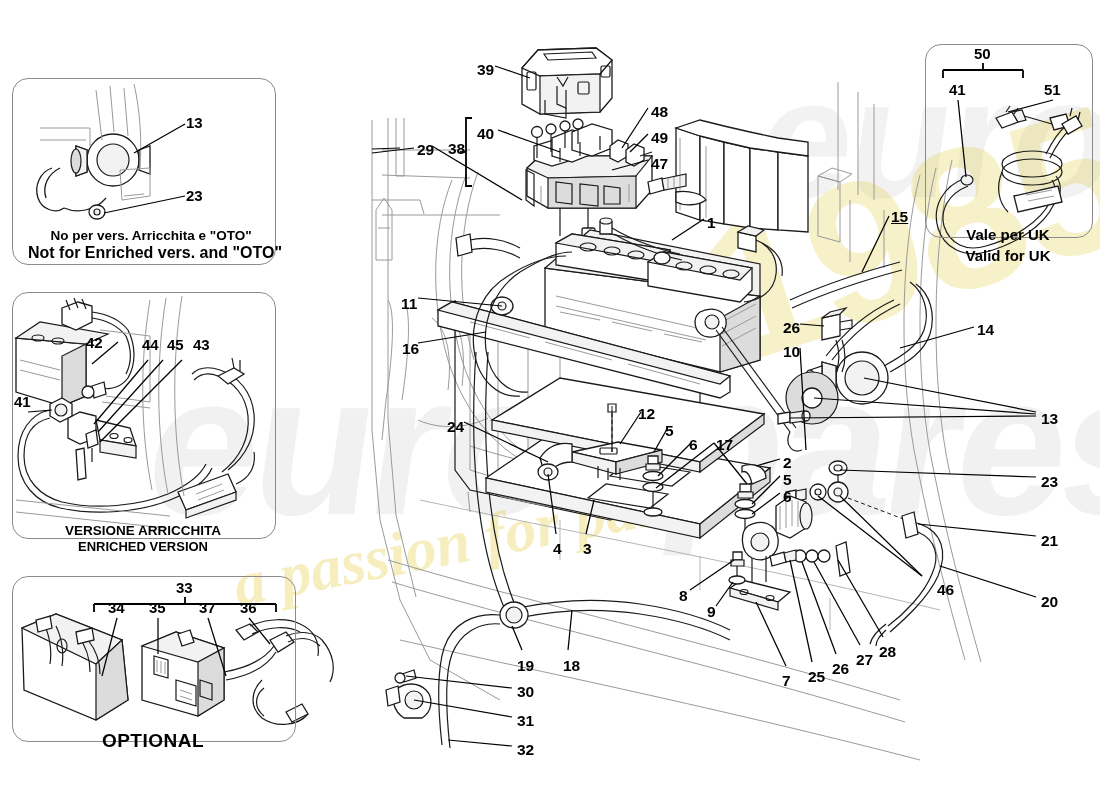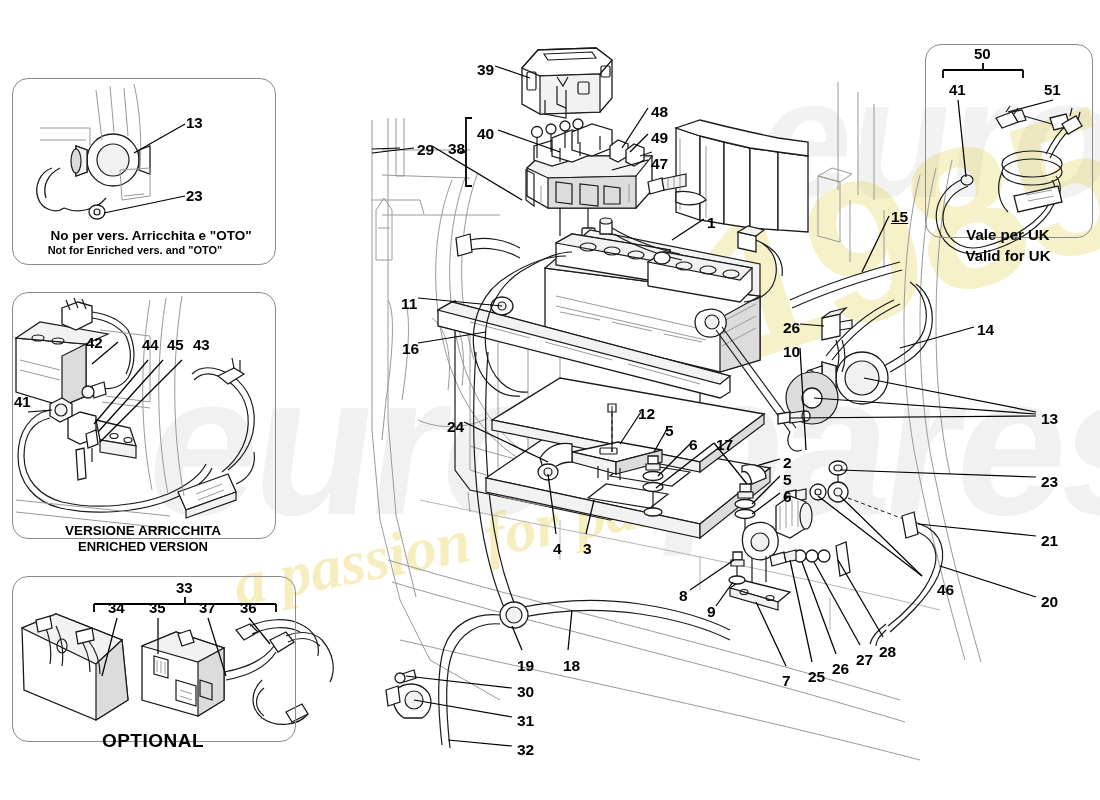--- a/index.html
+++ b/index.html
@@ -613,21 +613,21 @@
       <path class="brk" d="M943,70 L943,78 M1023,70 L1023,78"></path>
       <path class="brk" d="M983,70 L983,63"></path>
 
       <path class="ln" d="M958,100 L966,177"></path>
       <path class="ln" d="M1053,100 L1008,112"></path>
     </g>
   </svg>
 
   <div class="panel" style="left:12px;top:78px;width:262px;height:185px;"></div>
   <div class="panel-caption" style="left:12px;top:228px;width:278px;font-size:13.5px;">No per vers. Arricchita e "OTO"</div>
-  <div class="panel-caption" style="left:4px;top:244px;width:262px;font-size:11px;text-align:center;">Not for Enriched vers. and "OTO"</div>
+  <div class="panel-caption" style="left:24px;top:244px;width:262px;font-size:16px;text-align:center;">Not for Enriched vers. and "OTO"</div>
 
   <div class="panel" style="left:12px;top:292px;width:262px;height:245px;"></div>
   <div class="panel-caption" style="left:12px;top:523px;width:262px;font-size:13.5px;">VERSIONE ARRICCHITA</div>
   <div class="panel-caption" style="left:12px;top:539px;width:262px;font-size:13px;">ENRICHED VERSION</div>
 
   <div class="panel" style="left:12px;top:576px;width:282px;height:164px;"></div>
   <div class="panel-caption" style="left:12px;top:730px;width:282px;font-size:19px;letter-spacing:.5px;">OPTIONAL</div>
 
   <div class="panel" style="left:925px;top:44px;width:166px;height:192px;"></div>
   <div class="panel-caption" style="left:925px;top:226px;width:166px;font-size:15px;">Vale per UK</div>

